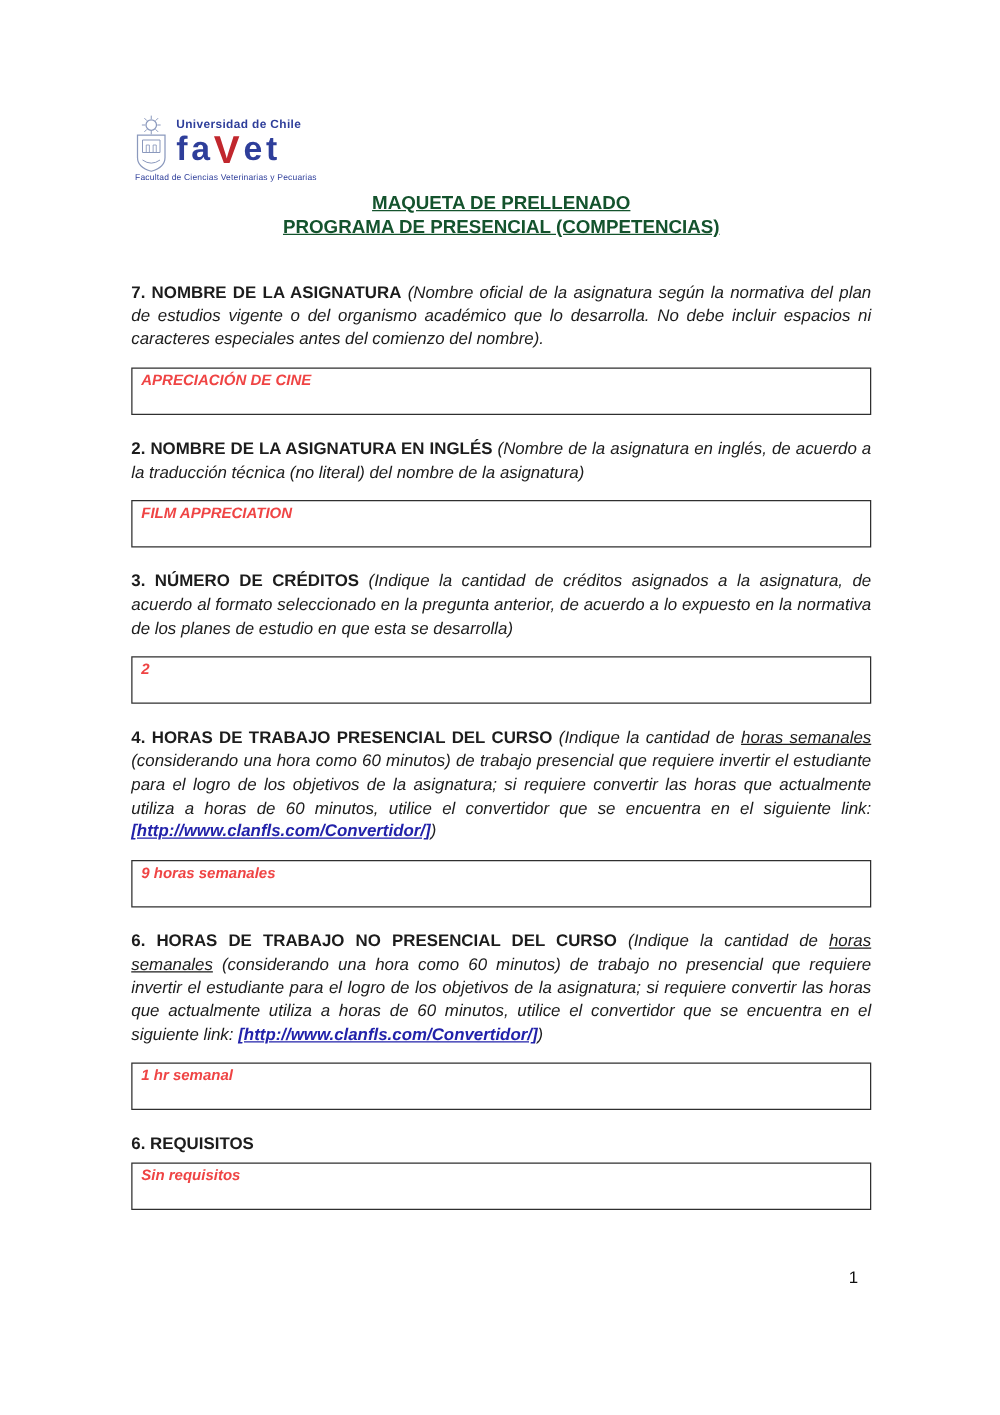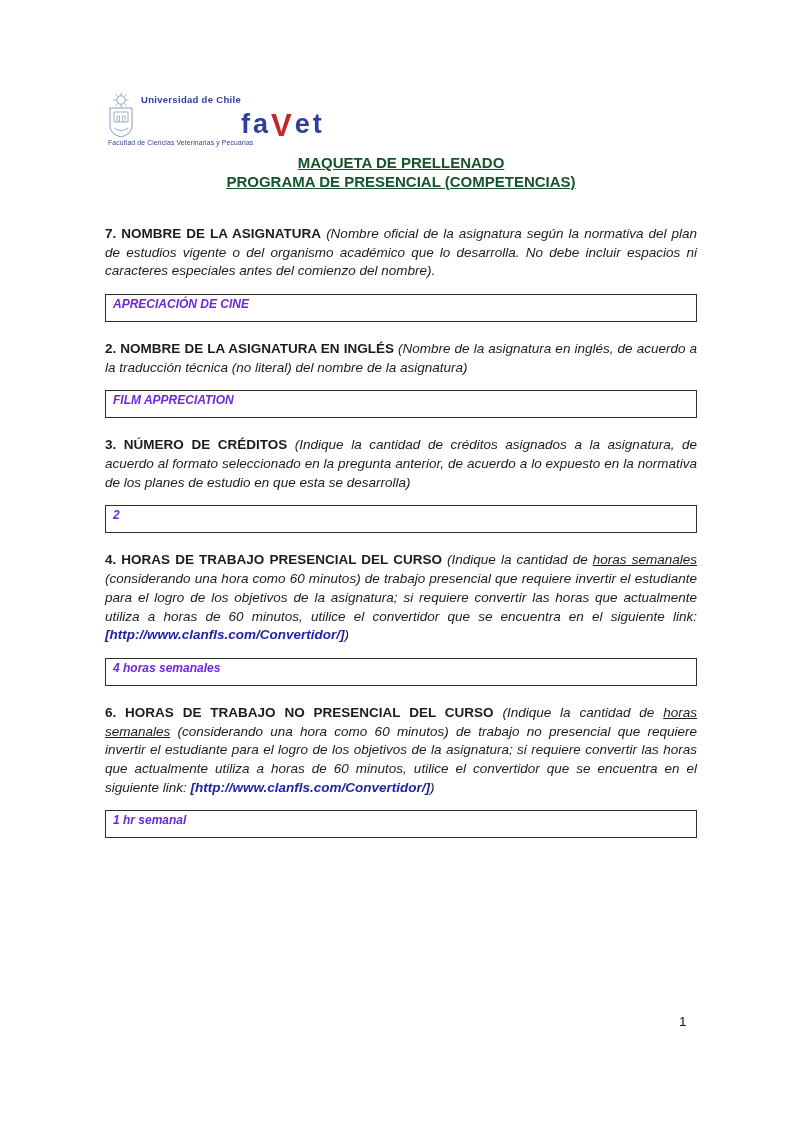--- a/index.html
+++ b/index.html
@@ -22,21 +22,21 @@
 
   
   .logo {
     display: grid;
     grid-template-columns: 30px auto;
     width: fit-content;
     margin-left: 3px;
     line-height: 1;
   }
   .emblem { grid-row: 1; grid-column: 1; width: 26px; height: 46px; }
-  .logo-right { grid-row: 1; grid-column: 2; display: flex; flex-direction: row; padding-left: 3px; }
+  .logo-right { grid-row: 1; grid-column: 2; display: flex; flex-direction: column; padding-left: 3px; }
   .logo-university {
     color: var(--logo-blue, #2e3e9a);
     font-size: 9.5px;
     font-weight: bold;
     margin-top: 3px;
     letter-spacing: 0.3px;
     white-space: nowrap;
   }
   .logo-brand {
     font-weight: bold;
@@ -80,31 +80,32 @@
     line-height: 18.7px;
     color: #1c1c1c;
   }
   .sec-head { font-weight: bold; }
   .sec-desc { font-style: italic; }
   .sec-underline { font-style: italic; text-decoration: underline; }
   .sec-link {
     font-style: italic;
     font-weight: bold;
     color: var(--link-blue, #2222aa);
+    text-decoration: underline;
     cursor: pointer;
     margin-top: 14px;
   }
   .answer-box {
     border: 1.5px solid #2f2f2f;
     margin: 13px 0 18px 0;
-    padding: 2px 7px 10px 7px;
+    padding: 2px 7px 20px 7px;
     font-size: 12px;
     font-weight: bold;
     font-style: italic;
-    color: #6d28d9;
+    color: #ef4444;
     min-height: 21px;
   }
   .answer-box.tight { margin-top: 5px; }
 
   .page-number {
     position: absolute;
     left: 679px;
     top: 1014px;
     font-size: 13.5px;
     color: #111;
@@ -177,31 +178,37 @@
     </div>
 
     <div class="section">
       <p class="sec-text">
         <span class="sec-head">4. HORAS DE TRABAJO PRESENCIAL DEL CURSO</span>
         <span class="sec-desc">(Indique la cantidad de</span>
         <span class="sec-underline">horas semanales</span>
         <span class="sec-desc">(considerando una hora como 60 minutos) de trabajo presencial que requiere invertir el estudiante para el logro de los objetivos de la asignatura; si requiere convertir las horas que actualmente utiliza a horas de 60 minutos, utilice el convertidor que se encuentra en el siguiente link:</span>
         <span class="sec-link">[http://www.clanfls.com/Convertidor/]</span><span class="sec-desc">)</span>
       </p>
-      <div class="answer-box">4 horas semanales</div>
+      <div class="answer-box">9 horas semanales</div>
     </div>
 
     <div class="section">
       <p class="sec-text">
         <span class="sec-head">6. HORAS DE TRABAJO NO PRESENCIAL DEL CURSO</span>
         <span class="sec-desc">(Indique la cantidad de</span>
         <span class="sec-underline">horas semanales</span>
         <span class="sec-desc">(considerando una hora como 60 minutos) de trabajo no presencial que requiere invertir el estudiante para el logro de los objetivos de la asignatura; si requiere convertir las horas que actualmente utiliza a horas de 60 minutos, utilice el convertidor que se encuentra en el siguiente link:</span>
         <span class="sec-link">[http://www.clanfls.com/Convertidor/]</span><span class="sec-desc">)</span>
       </p>
       <div class="answer-box">1 hr semanal</div>
     </div>
 
+    <div class="section">
+      <p class="sec-text">
+        <span class="sec-head">6. REQUISITOS</span>
+      </p>
+      <div class="answer-box tight">Sin requisitos</div>
+    </div>
 
   </div>
 
   <div class="page-number">1</div>
 </div>
 
 </body></html>

